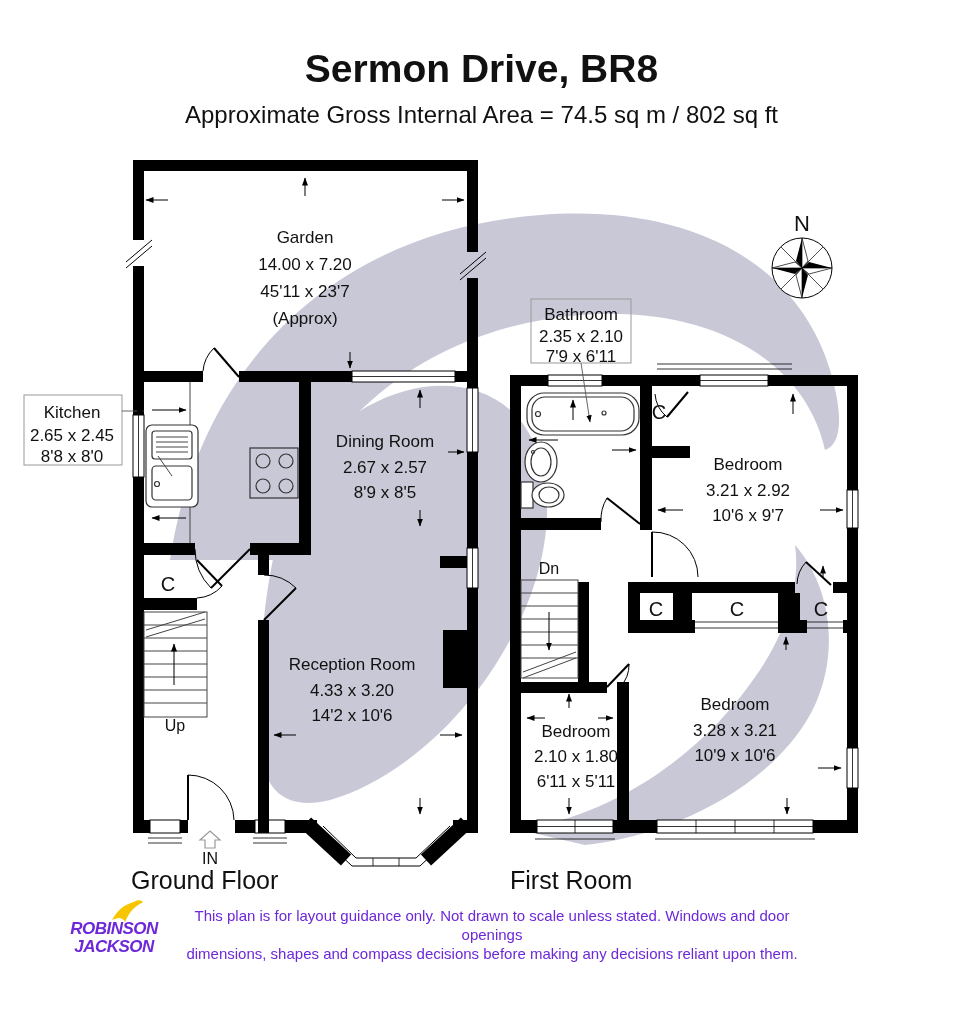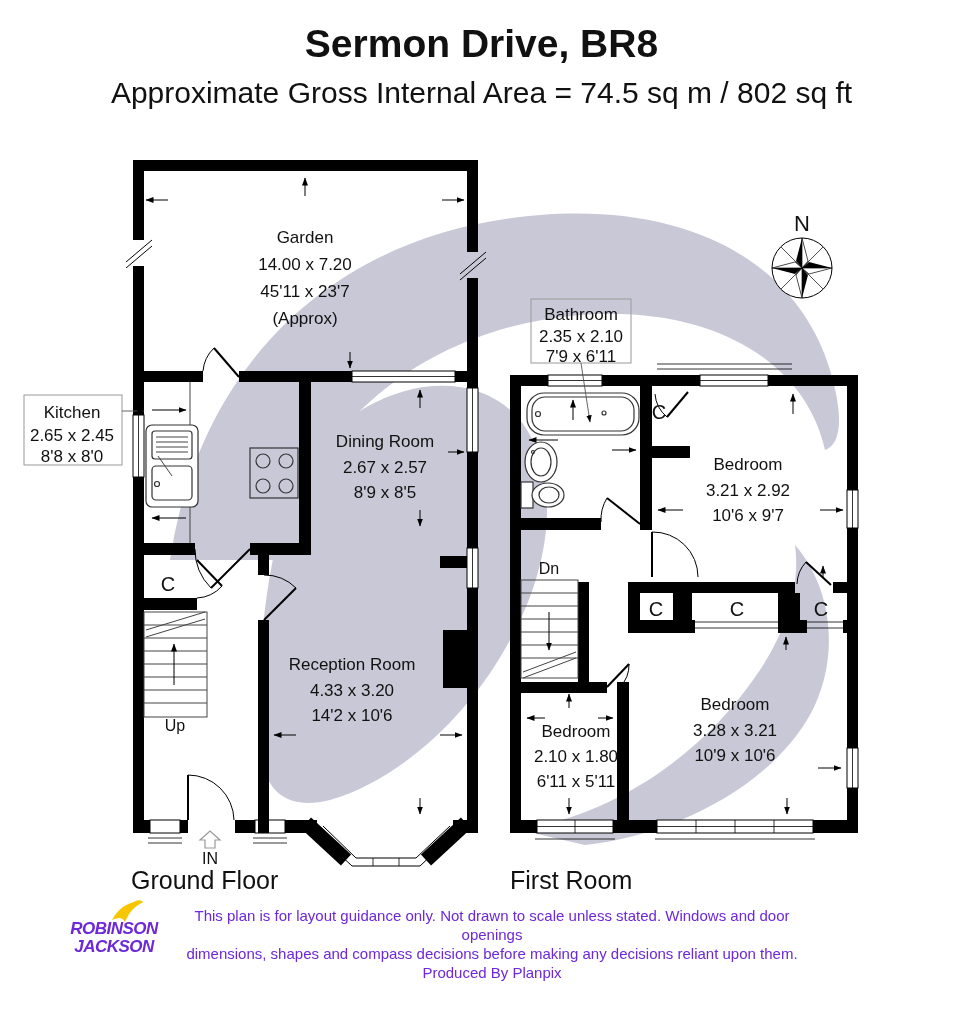--- a/index.html
+++ b/index.html
@@ -1,20 +1,20 @@
 <!DOCTYPE html>
 <html><head>
 <meta charset="utf-8">
 <style>
   html,body{margin:0;padding:0;background:#fff;}
   #page{position:relative;width:963px;height:1024px;background:#fff;overflow:hidden;
         font-family:"Liberation Sans",sans-serif;color:#111;}
   #hdr{position:absolute;top:22px;left:0;width:963px;text-align:center;}
-  #hdr .t{font-size:39px;font-weight:bold;letter-spacing:0;}
-  #hdr .s{font-size:30px;margin-top:10px;}
+  #hdr .t{font-size:39px;font-weight:bold;letter-spacing:0;margin-top:25px;}
+  #hdr .s{font-size:24px;margin-top:10px;}
   .floorlabel{position:absolute;font-size:25px;font-weight:normal;}
   #gf-label{left:131px;top:866px;}
   #ff-label{left:510px;top:866px;}
   svg text{font-family:"Liberation Sans",sans-serif;}
   .rm{font-size:17px;text-anchor:middle;fill:#111;}
   .cl{font-size:20px;text-anchor:middle;fill:#111;}
   .sm{font-size:16px;text-anchor:middle;fill:#111;}
   .wall{fill:#000;}
   .win{fill:#fff;stroke:#000;stroke-width:1;}
   .mid{stroke:#000;stroke-width:.8;}
@@ -379,16 +379,15 @@
       <path d="M 2 22 C 8 10 20 2 33 4 C 25 8 19 14 15 24 C 12 18 7 20 2 22 Z" fill="#f6c700"></path>
       <path d="M 20 7 C 25 2 30 1 33 4 L 26 8 Z" fill="#f6c700"></path>
     </svg>
     <div class="l1">ROBINSON</div>
     <div class="l2">JACKSON</div>
   </div>
 
   <div id="disc">
     <span>This plan is for layout guidance only. Not drawn to scale unless stated. Windows and door openings</span>
     <span>dimensions, shapes and compass decisions before making any decisions reliant upon them.</span>
-    <span>Produced By Planpix</span>
   </div>
 
 </div>
 
 </body></html>

